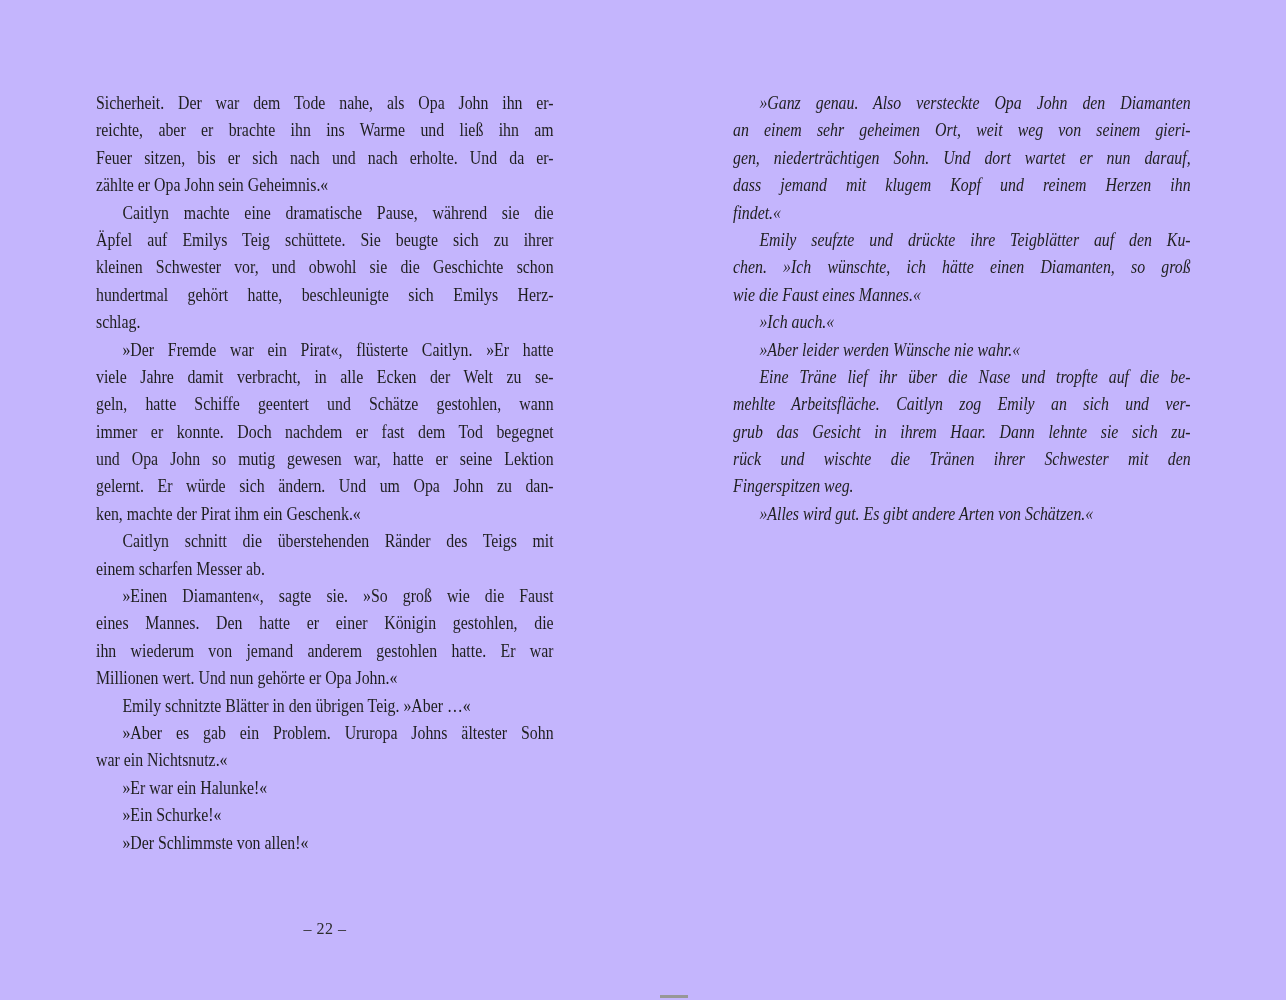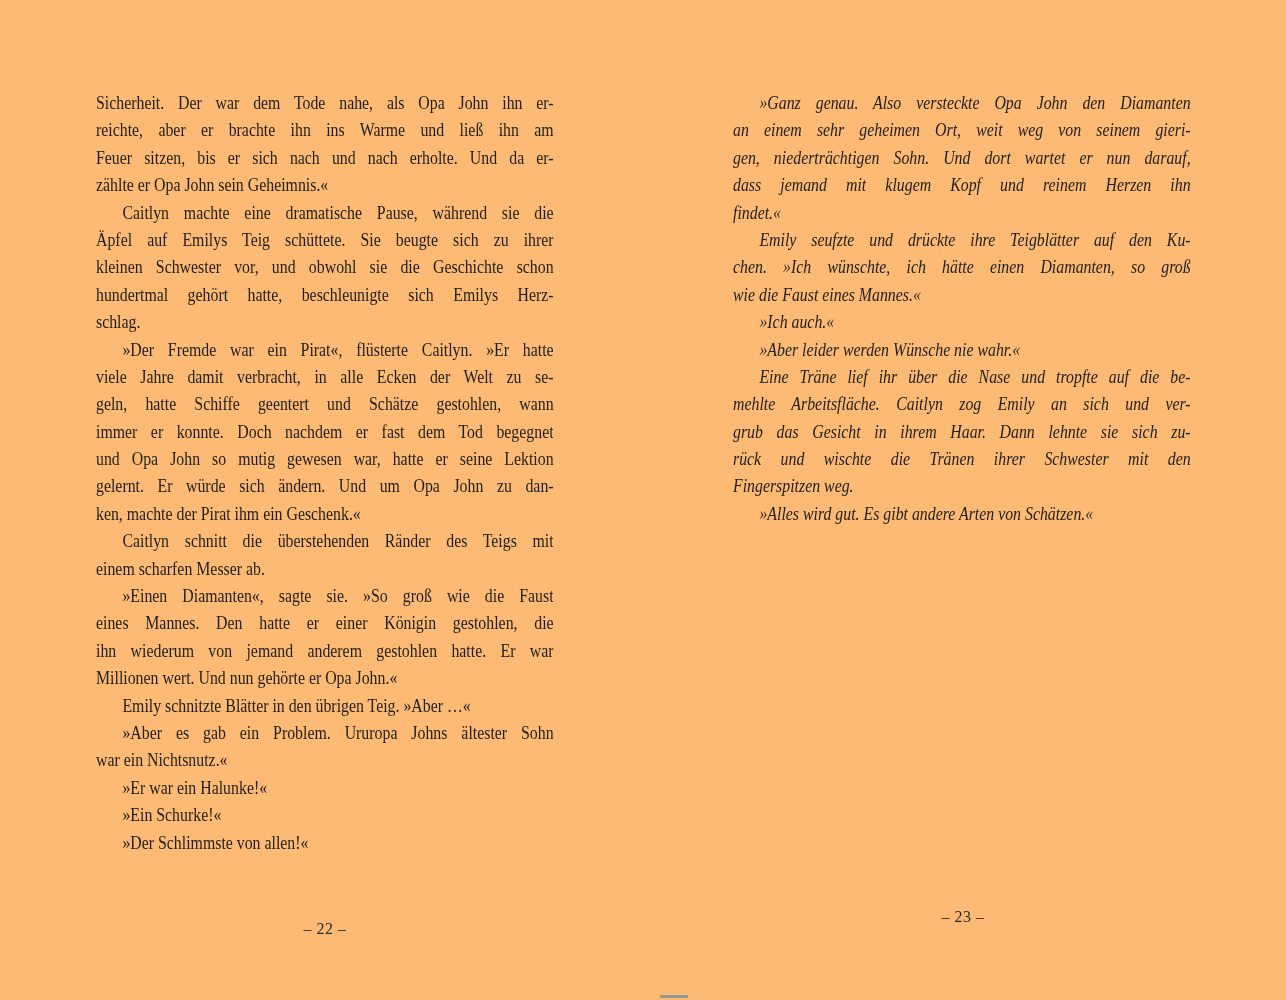--- a/index.html
+++ b/index.html
@@ -4,21 +4,21 @@
 <style>
   html, body {
     margin: 0;
     padding: 0;
     background: #ffffff;
   }
   #canvas {
     position: relative;
     width: 1286px;
     height: 1000px;
-    background: #fdba74;
+    background: #c4b5fd;
     overflow: hidden;
     font-family: "Liberation Serif", "DejaVu Serif", serif;
     color: #1f1f1f;
   }
   .page {
     position: absolute;
     top: 90px;
   }
   #page-left  { left: 96px;  width: 458px; }
   #page-right { left: 733px; width: 460px; font-style: italic; }
@@ -111,17 +111,16 @@
       <div class="line just ind">Eine Träne lief ihr über die Nase und tropfte auf die be-</div>
       <div class="line just">mehlte Arbeitsfläche. Caitlyn zog Emily an sich und ver-</div>
       <div class="line just">grub das Gesicht in ihrem Haar. Dann lehnte sie sich zu-</div>
       <div class="line just">rück und wischte die Tränen ihrer Schwester mit den</div>
       <div class="line">Fingerspitzen weg.</div>
       <div class="line ind">»Alles wird gut. Es gibt andere Arten von Schätzen.«</div>
     </div>
 
   <div id="folio-left" class="folio">– 22 –</div>
 
-  <div id="folio-right" class="folio">– 23 –</div>
 
   <div class="bottom-mark"></div>
 
 </div>
 
 </body></html>

